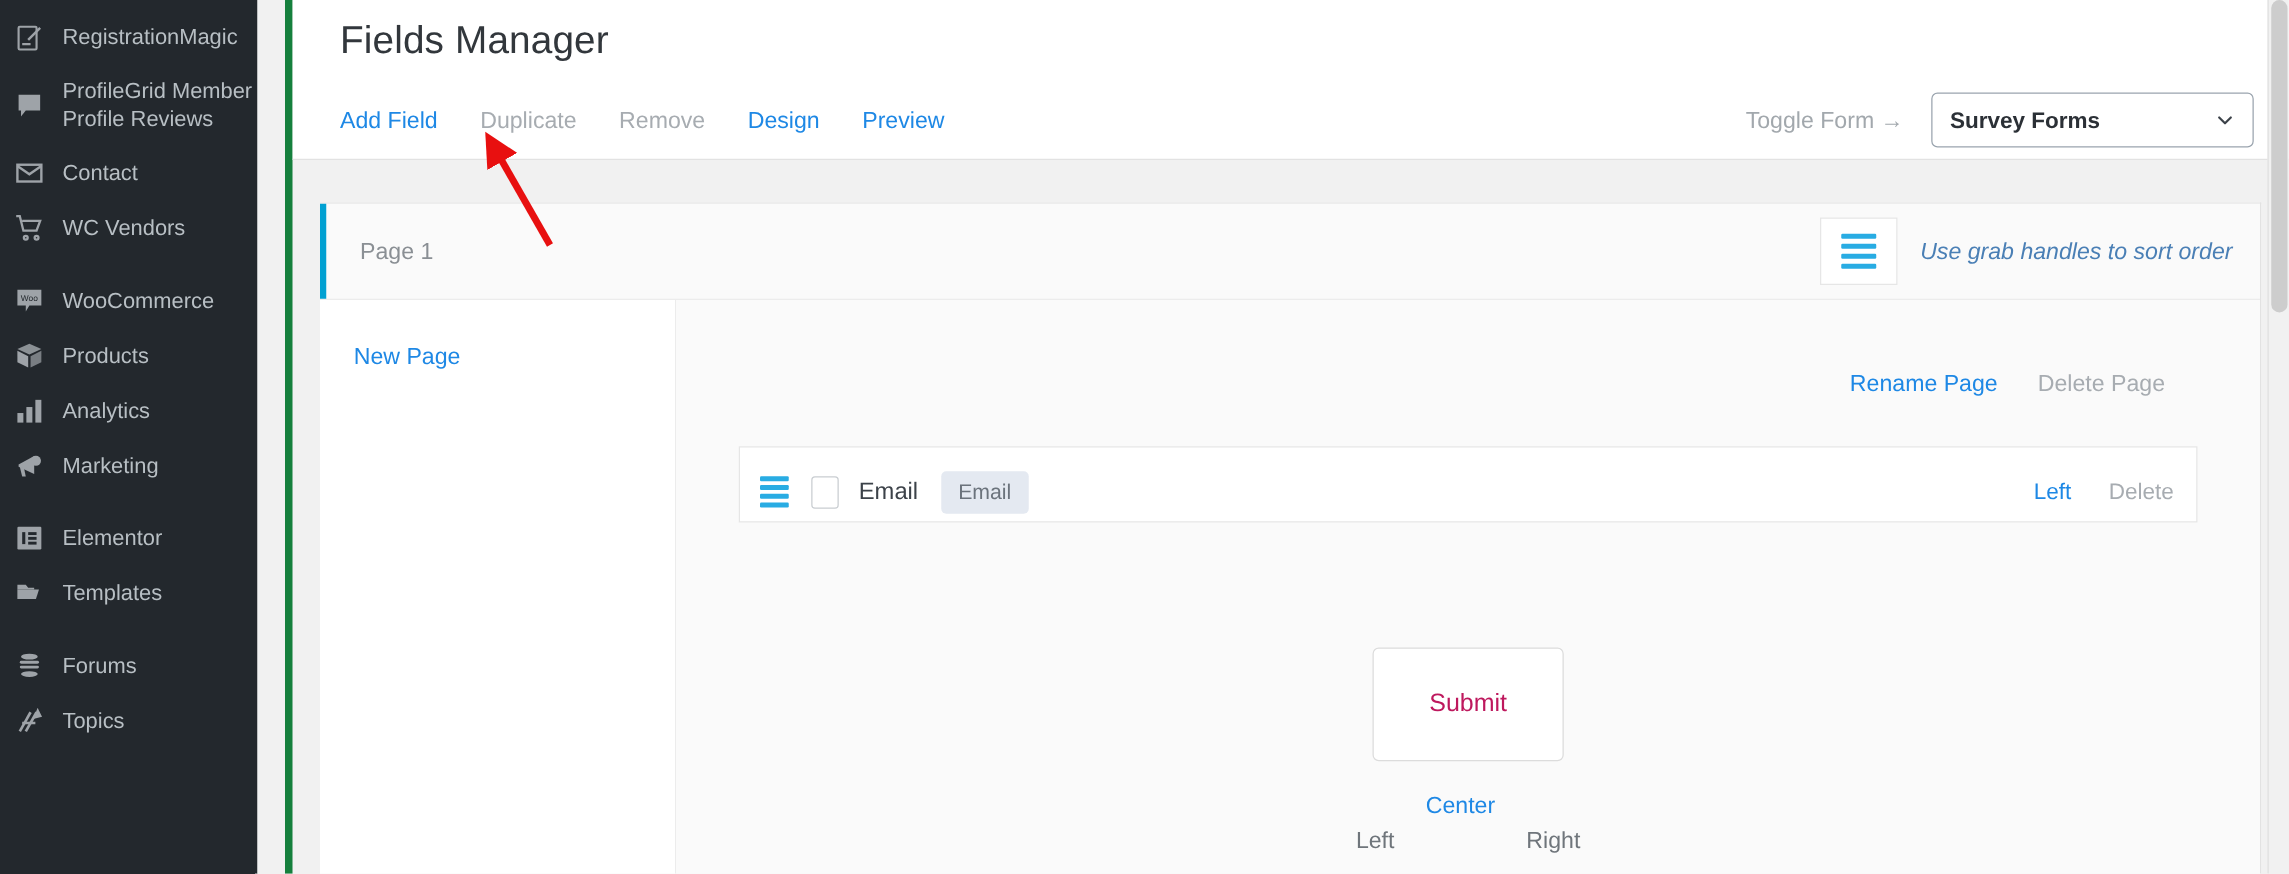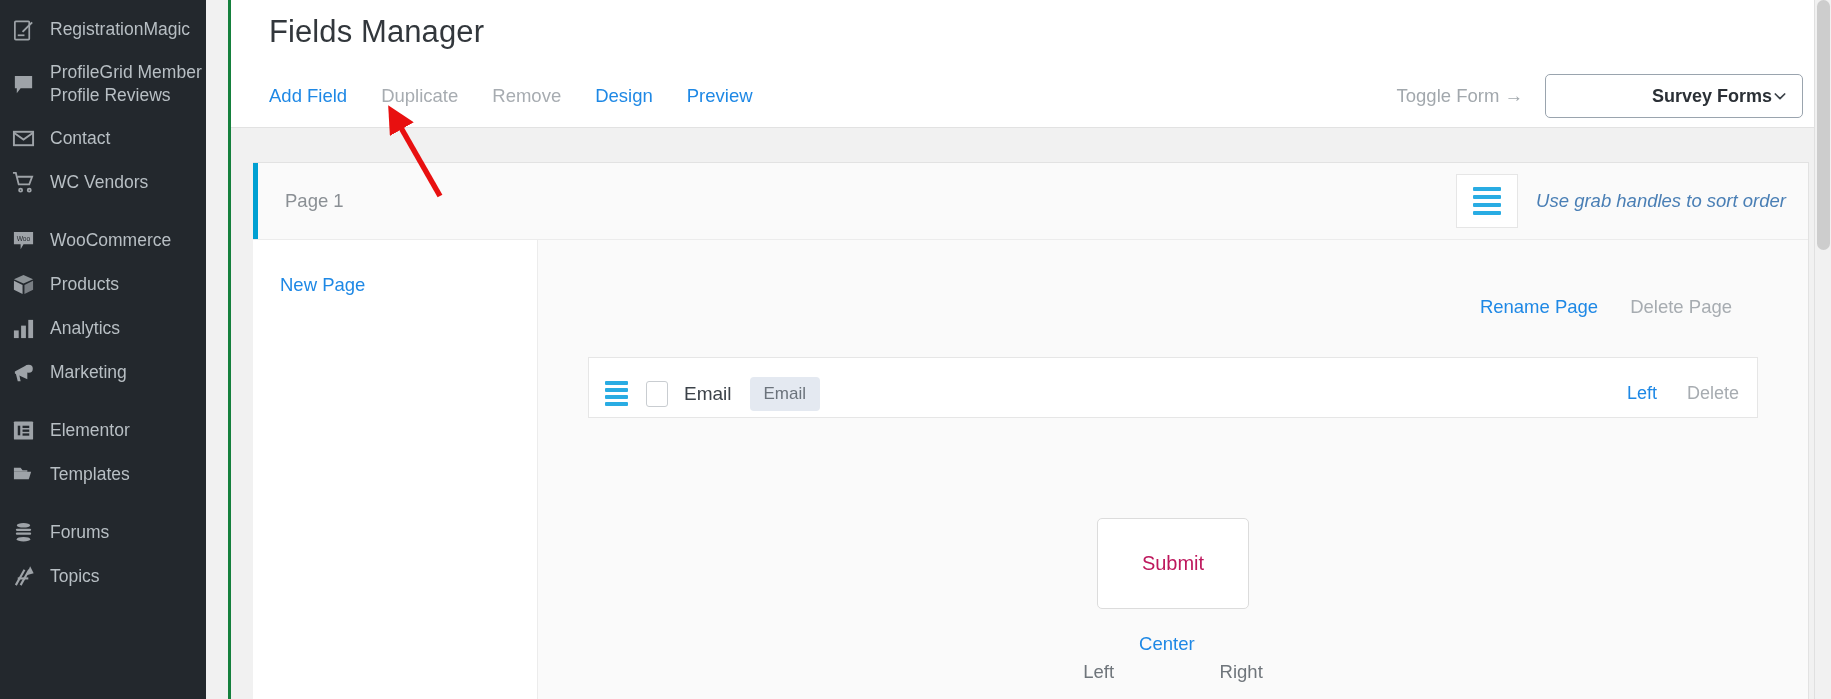--- a/index.html
+++ b/index.html
@@ -40,21 +40,21 @@
   .side-ico svg { display: block; }
   .side-label { white-space: pre-line; }
 
   
   .main {
     flex: 1;
     height: 699px;
     background: #f1f1f1;
     position: relative;
     overflow: hidden;
-    border-left: 3px solid #15803d;
+    border-left: 6px solid #15803d;
   }
   .gutter { width: 22px; min-width: 22px; background: #f1f1f1; }
 
   
   .header-card {
     background: #ffffff;
     border-bottom: 1px solid #e2e2e2;
     padding: 0 28px 0 38px;
     height: 128px;
     position: relative;
@@ -63,21 +63,20 @@
     font-size: 31px;
     font-weight: 400;
     color: #32373c;
     padding-top: 14px;
     letter-spacing: .1px;
   }
   .toolbar {
     display: flex;
     align-items: center;
     margin-top: 24px;
-    text-align: right;
   }
   .tb-links { display: flex; align-items: center; gap: 34px; }
   .tb-link {
     font-size: 18.5px;
     cursor: pointer;
     white-space: nowrap;
   }
   .tb-link.active { color: #1e88e5; }
   .tb-link.muted { color: #a7acb1; }
   .tb-right {

